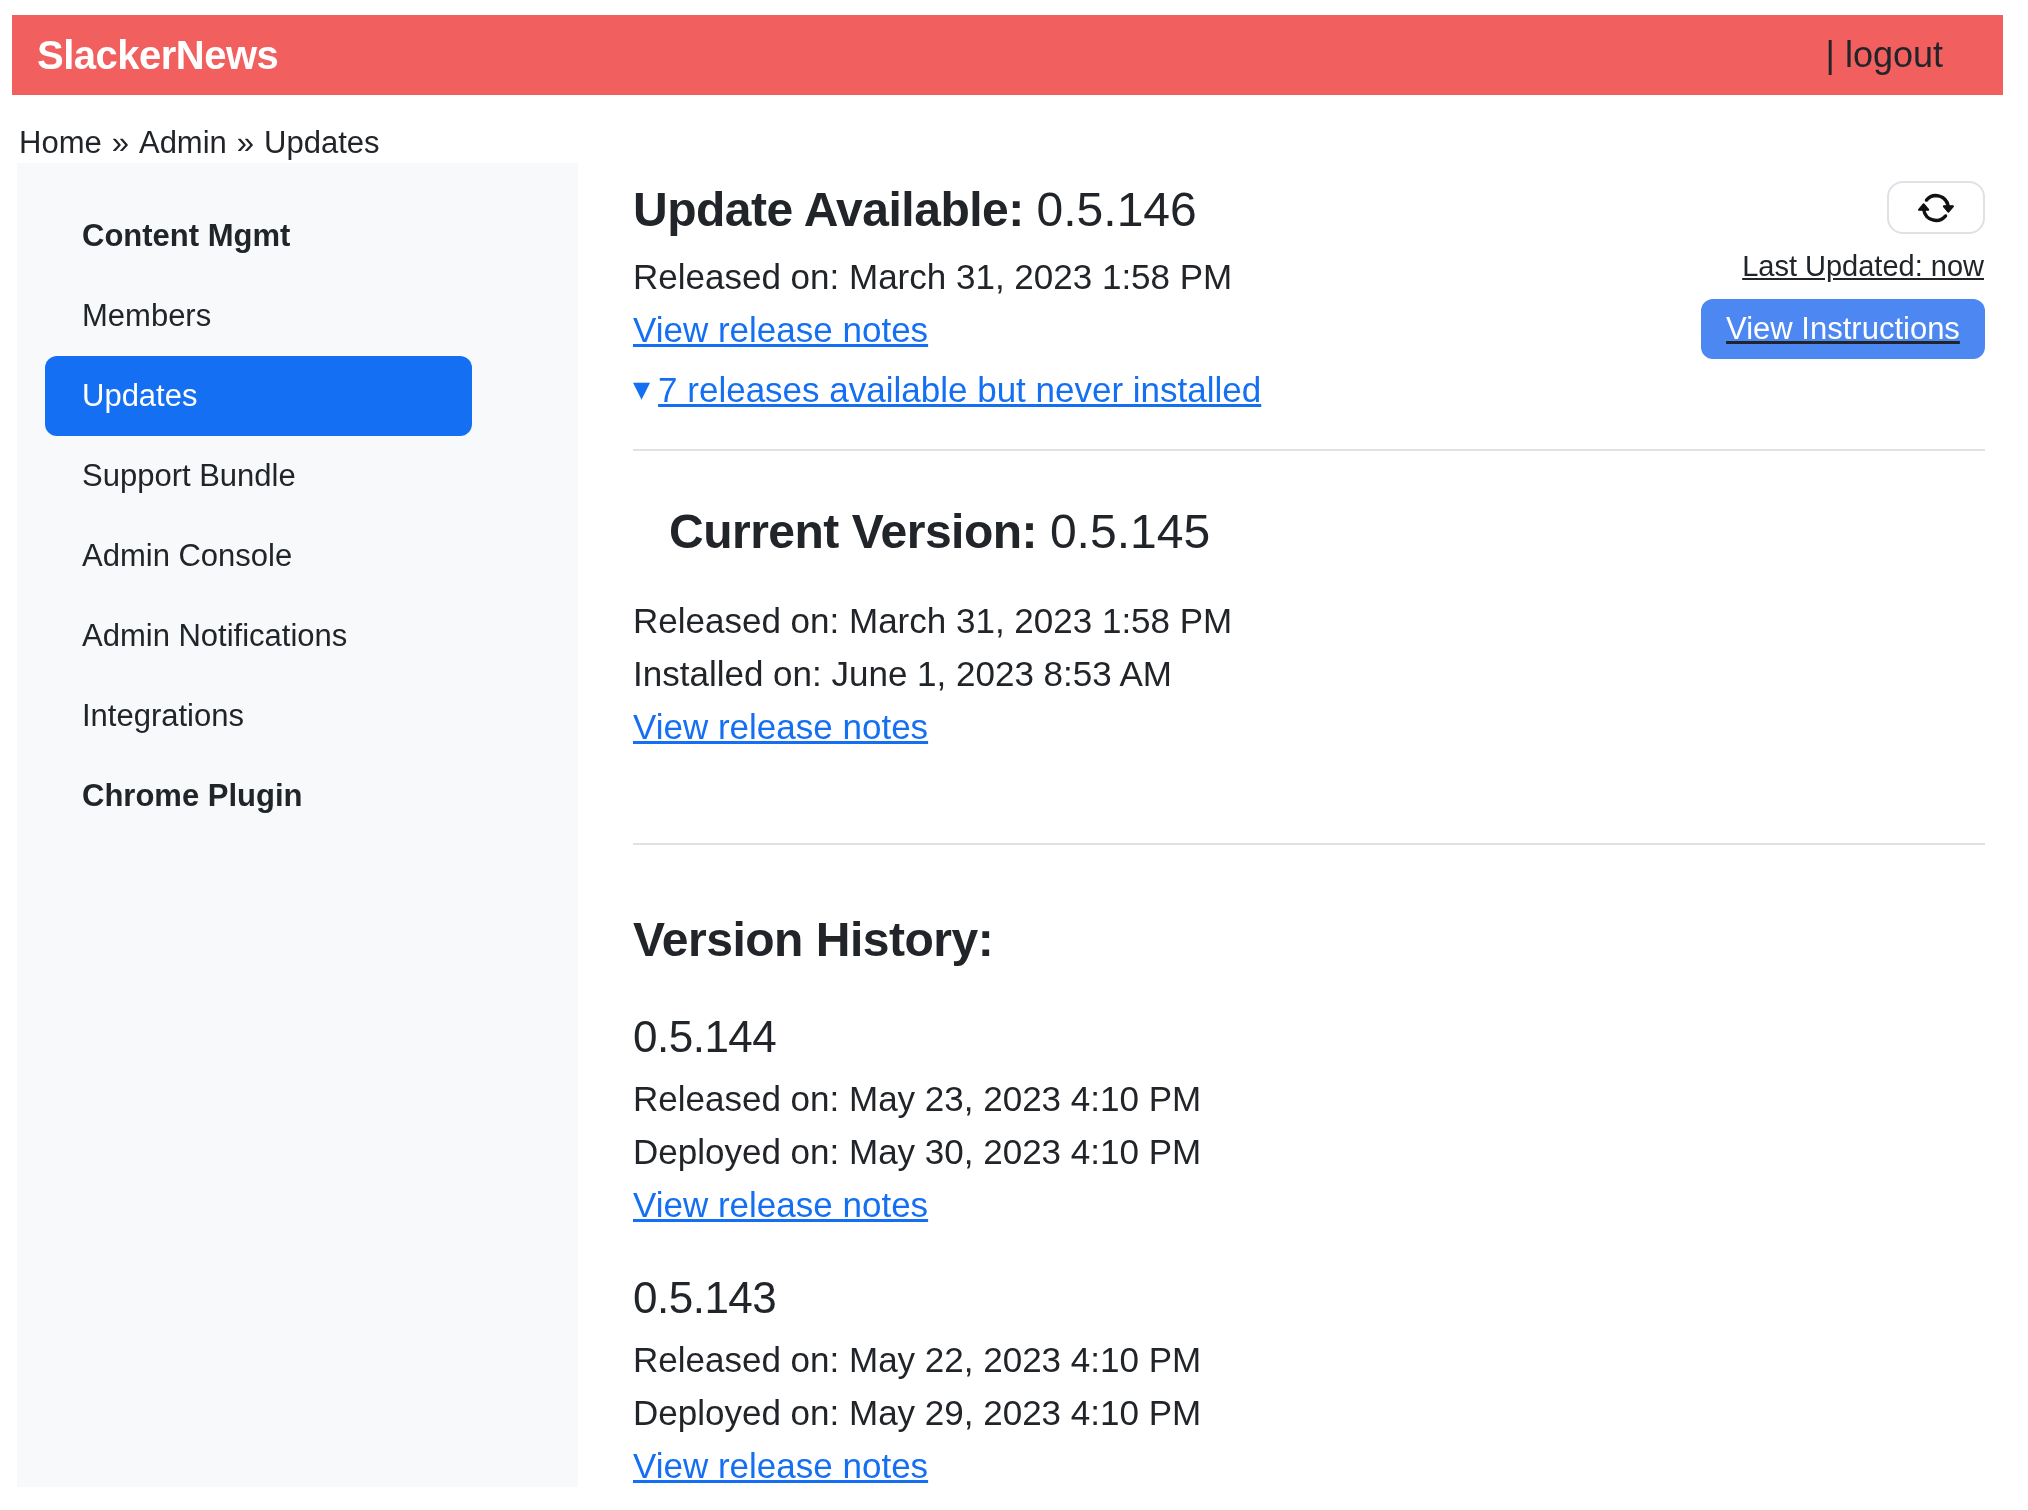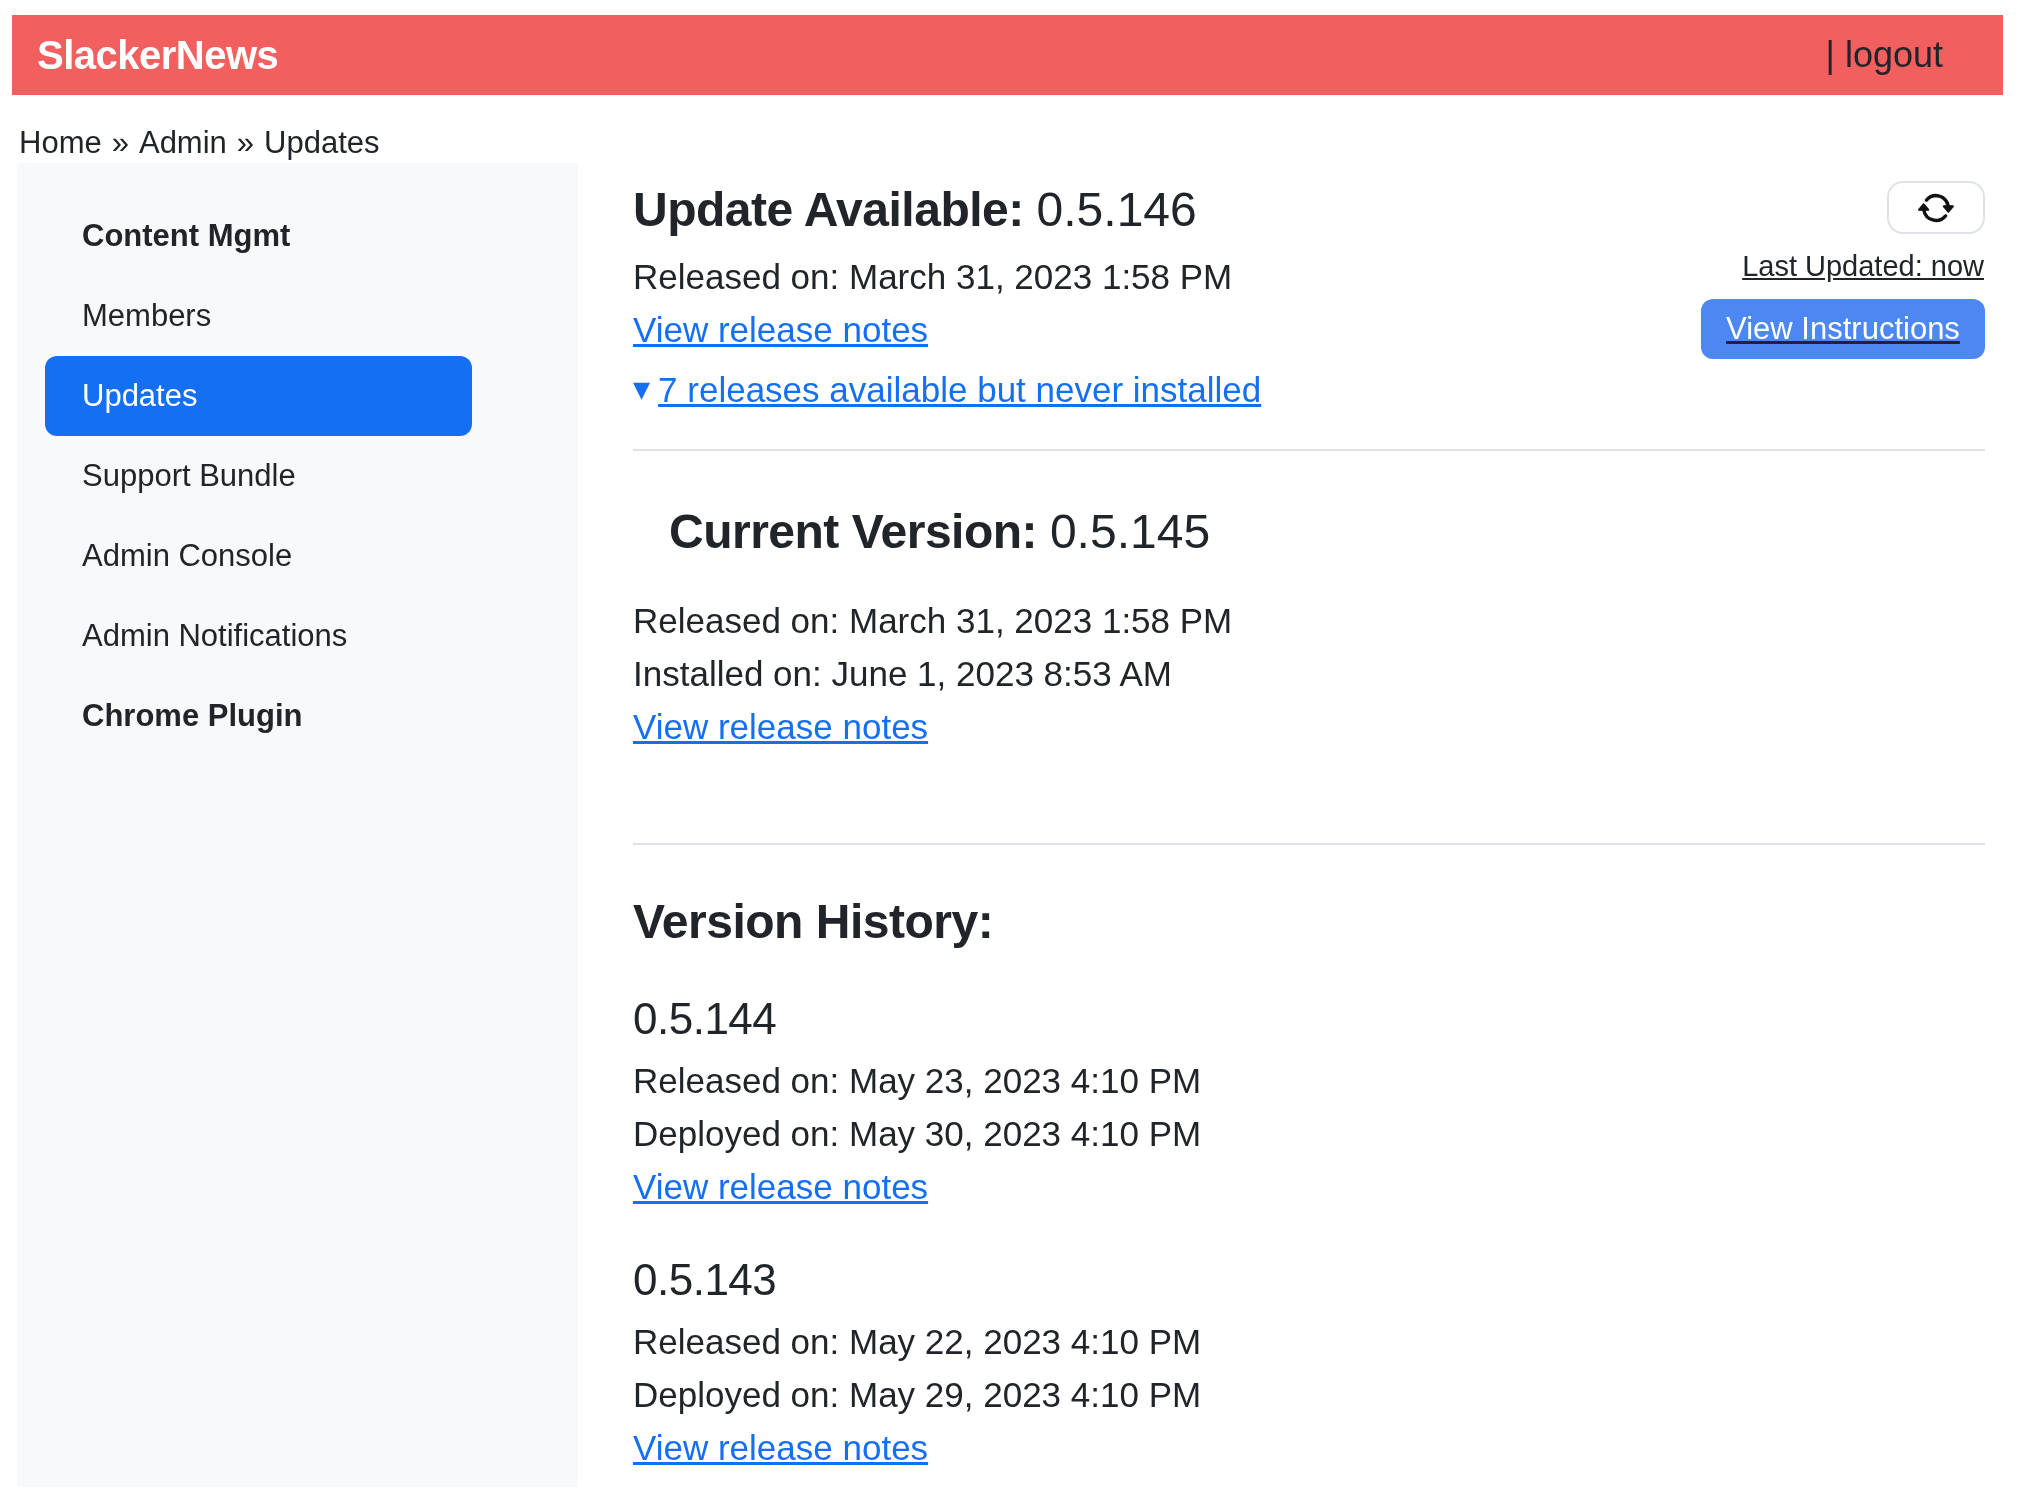--- a/index.html
+++ b/index.html
@@ -70,21 +70,21 @@
   .instructions-btn{
     width:284px;height:60px;background:var(--button-blue);color:#fff;
     border:none;border-radius:12px;font-size:31px;font-family:inherit;cursor:pointer;
   }
   hr{border:none;border-top:2px solid var(--border-gray);margin:0;}
   .hr1{margin-top:36px;}
   .hr2{margin-top:93px;}
   .sec2{margin-top:52px;}
   .sec2 h1{margin-bottom:36px;margin-left:36px;}
   .sec2 .meta{margin-bottom:6px;}
-  .sec3{margin-top:48px;}
+  .sec3{margin-top:66px;}
   .release-version{font-size:44px;font-weight:400;line-height:52px;margin:42px 0 12px 0;letter-spacing:-0.5px;}
   .release .meta{margin-bottom:6px;}
   .release .link{margin-bottom:2px;}
 </style>
 </head>
 <body>
 
 <header class="navbar">
   <span class="brand">SlackerNews</span>
   <a class="logout">| logout</a>
@@ -97,20 +97,21 @@
 <div class="layout">
 
   <aside class="sidebar">
     <ul class="side-nav">
         <li class="side-item bold">Content Mgmt</li>
         <li class="side-item">Members</li>
         <li class="side-item active">Updates</li>
         <li class="side-item">Support Bundle</li>
         <li class="side-item">Admin Console</li>
         <li class="side-item">Admin Notifications</li>
+        <li class="side-item">Integrations</li>
         <li class="side-item bold">Chrome Plugin</li>
       </ul>
   </aside>
 
   <main class="main">
 
     <section class="sec1">
       <div class="section-row">
         <div>
           <h1><span>Update Available:</span>

